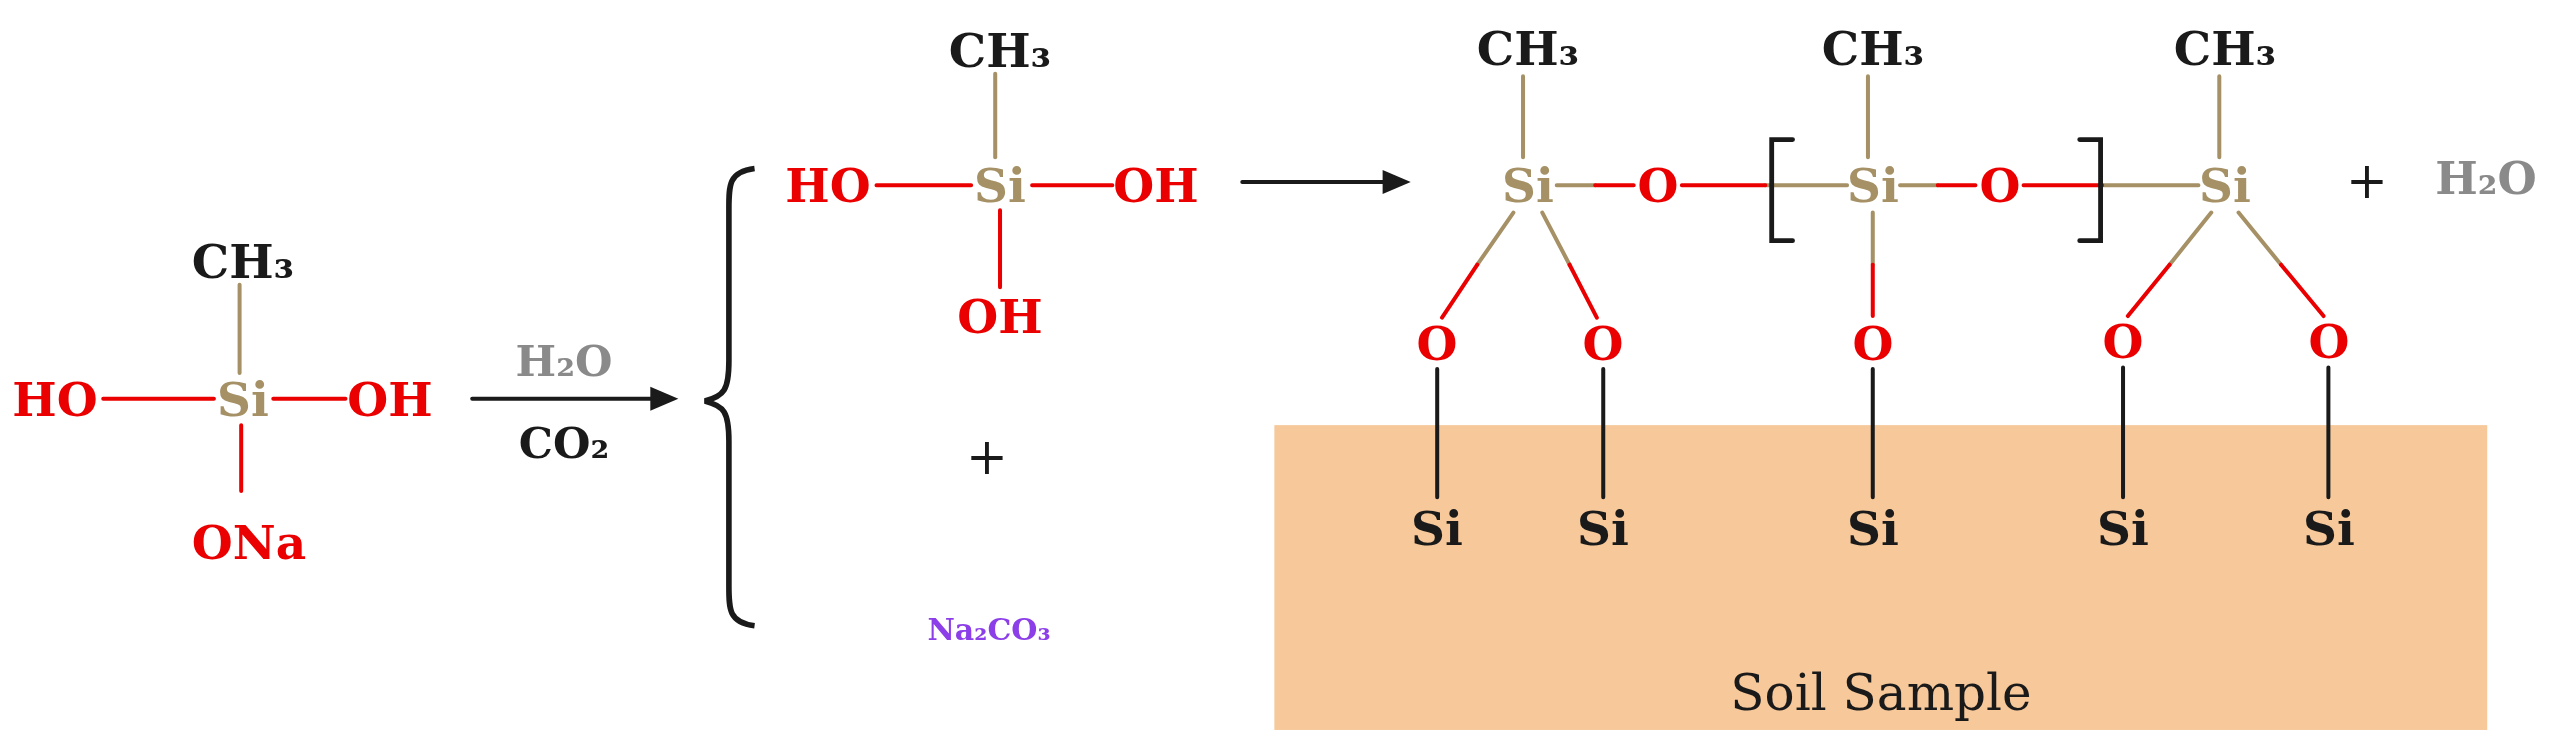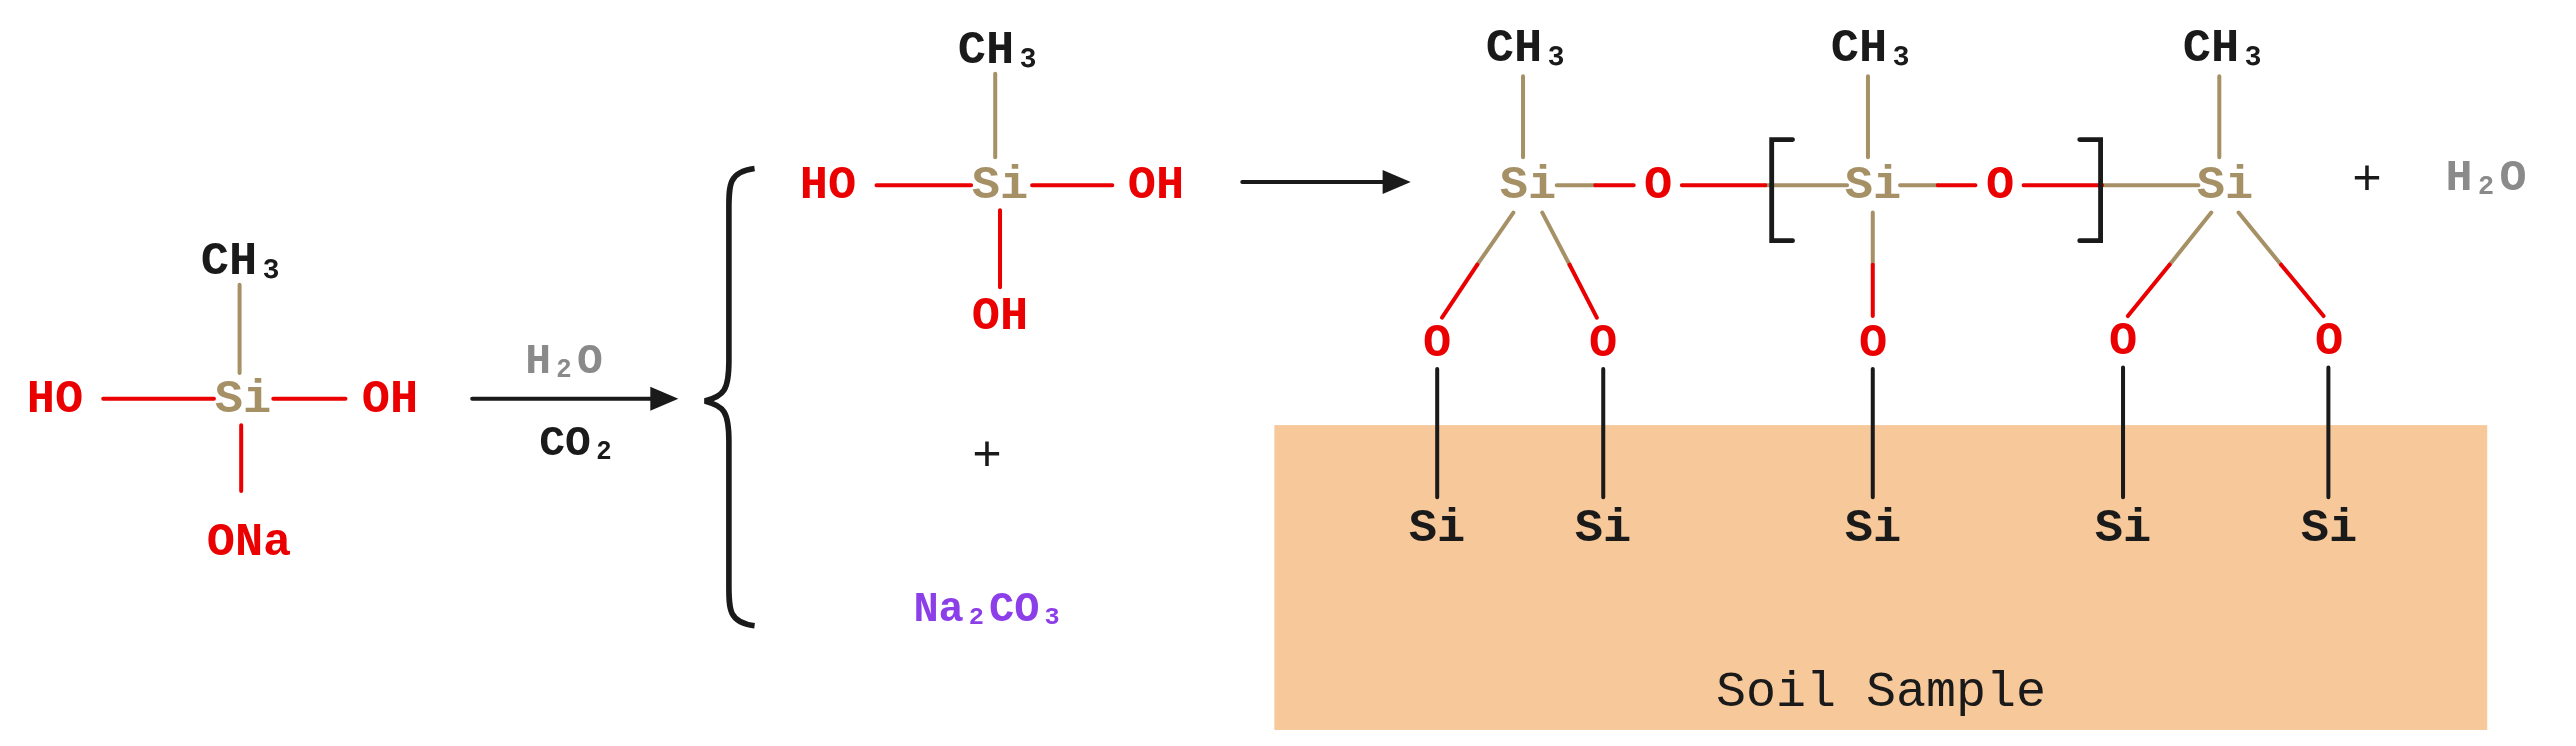--- a/index.html
+++ b/index.html
@@ -21,24 +21,23 @@
     overflow:hidden;
   }
   #canvas svg{position:absolute;left:0;top:0;}
   .atom{
     position:absolute;
     transform:translate(-50%,-50%);
     font-weight:bold;
     font-size:47px;
     white-space:nowrap;
     line-height:1;
-    font-family:Liberation Mono, monospace;
   }
   .arrow-label{font-size:43px;}
-  .byproduct{font-size:42px;}
+  .byproduct{font-size:30px;margin-top:20px;}
   .water{font-size:45px;}
   .plus{font-weight:normal;font-size:50px;}
   .soil-label{font-weight:normal;font-size:50px;}
   .c-red{color:var(--red);}
   .c-tan{color:var(--tan);}
   .c-gray{color:var(--gray);}
   .c-purple{color:var(--purple);}
   .c-ink{color:var(--ink);}
   .bond{stroke-width:5;fill:none;stroke-linecap:round;}
   .wide{stroke-width:6;}
@@ -81,21 +80,21 @@
     <path d="M2592 174 H2618 V300 H2592" fill="none" class="bond wide s-ink"></path>
   </svg>
 
   <span class="atom c-ink" style="left:243px;top:261px;">CH₃</span>
   <span class="atom c-red" style="left:55px;top:399px;">HO</span>
   <span class="atom c-tan" style="left:243px;top:399px;">Si</span>
   <span class="atom c-red" style="left:390px;top:399px;">OH</span>
   <span class="atom c-red" style="left:249px;top:542px;">ONa</span>
 
   <span class="atom arrow-label c-gray" style="left:564px;top:361px;">H₂O</span>
-  <span class="atom arrow-label c-ink" style="left:578px;top:443px;">CO₂</span>
+  <span class="atom arrow-label c-ink" style="left:564px;top:443px;">CO₂</span>
 
   <span class="atom c-ink" style="left:1000px;top:50px;">CH₃</span>
   <span class="atom c-red" style="left:828px;top:185px;">HO</span>
   <span class="atom c-tan" style="left:1000px;top:185px;">Si</span>
   <span class="atom c-red" style="left:1156px;top:185px;">OH</span>
   <span class="atom c-red" style="left:1000px;top:316px;">OH</span>
   <span class="atom plus c-ink" style="left:987px;top:457px;">+</span>
   <span class="atom byproduct c-purple" style="left:989px;top:610px;">Na₂CO₃</span>
 
   <span class="atom c-ink" style="left:1528px;top:48px;">CH₃</span>

